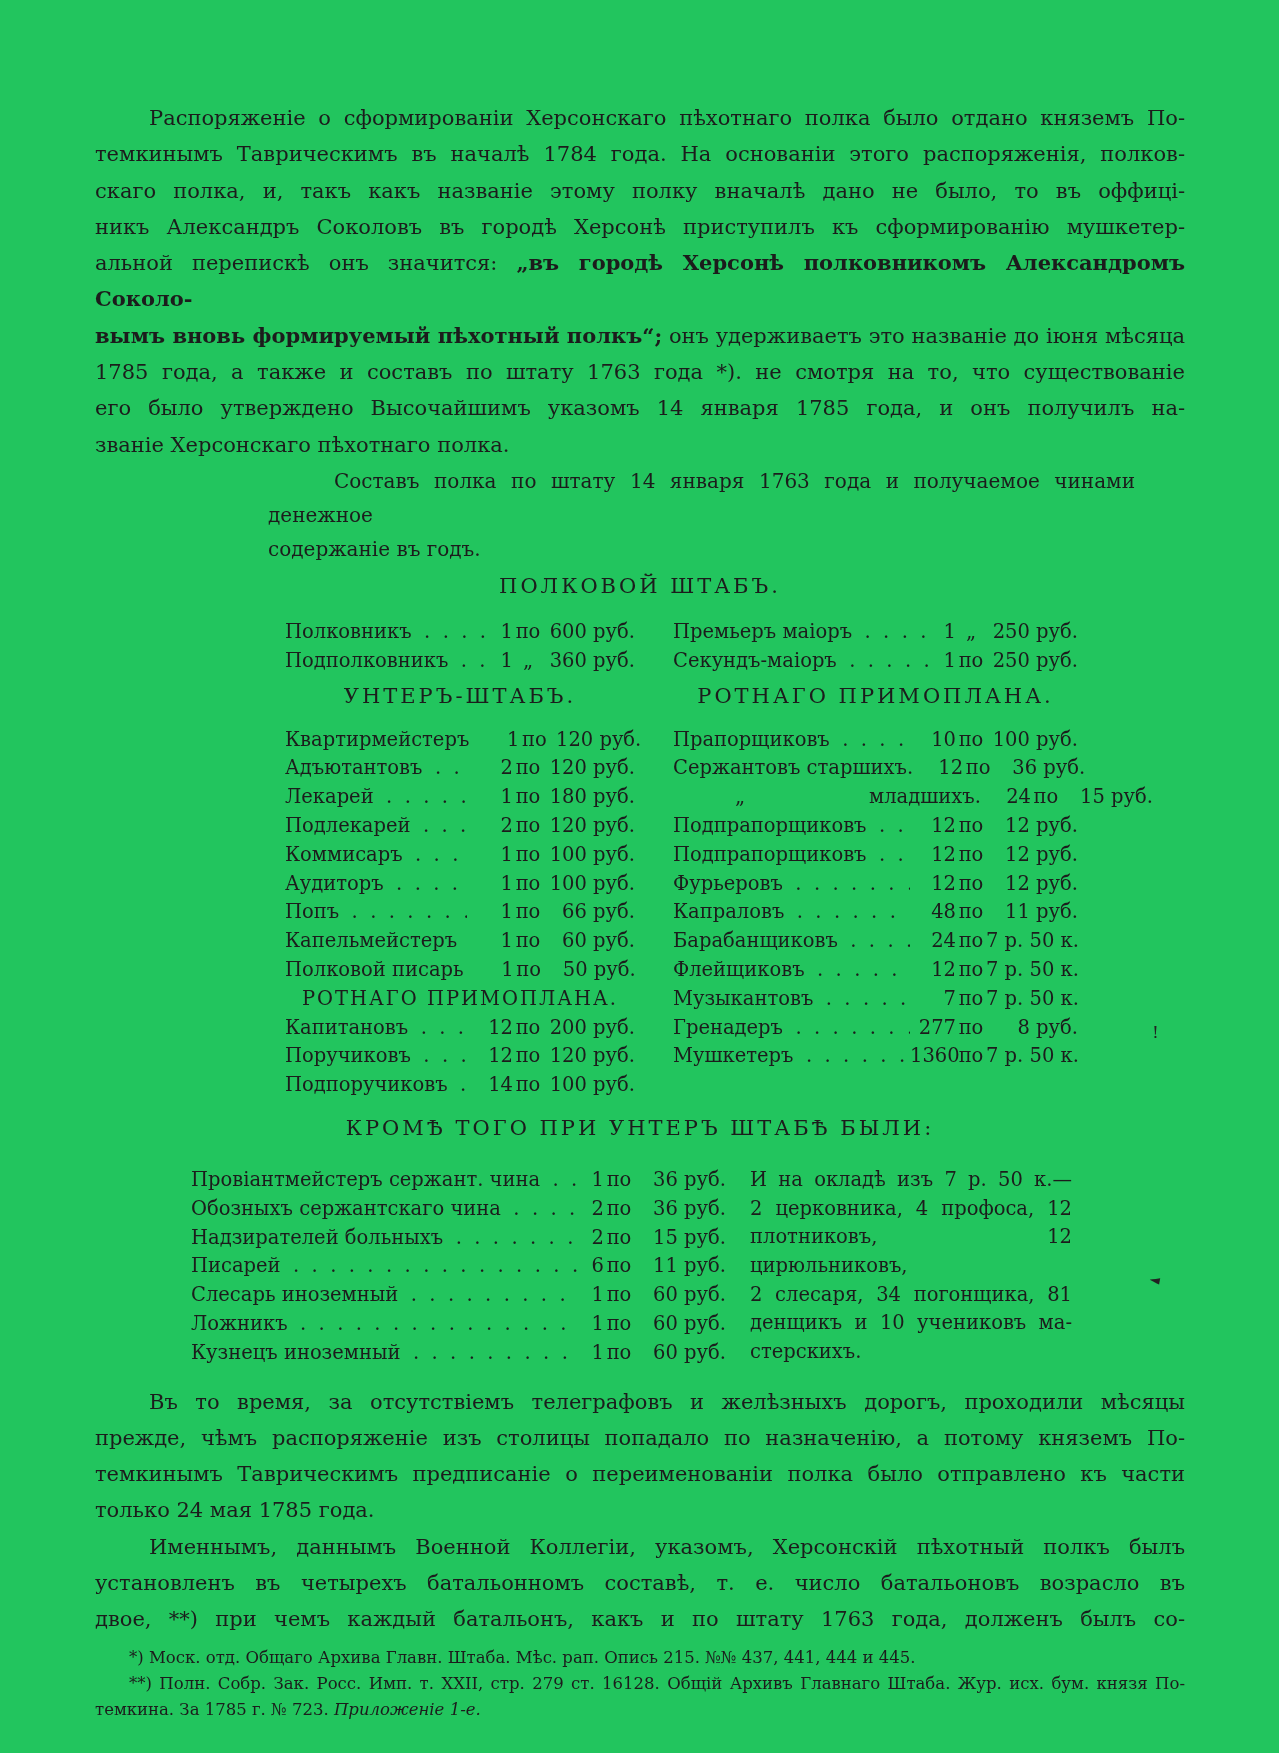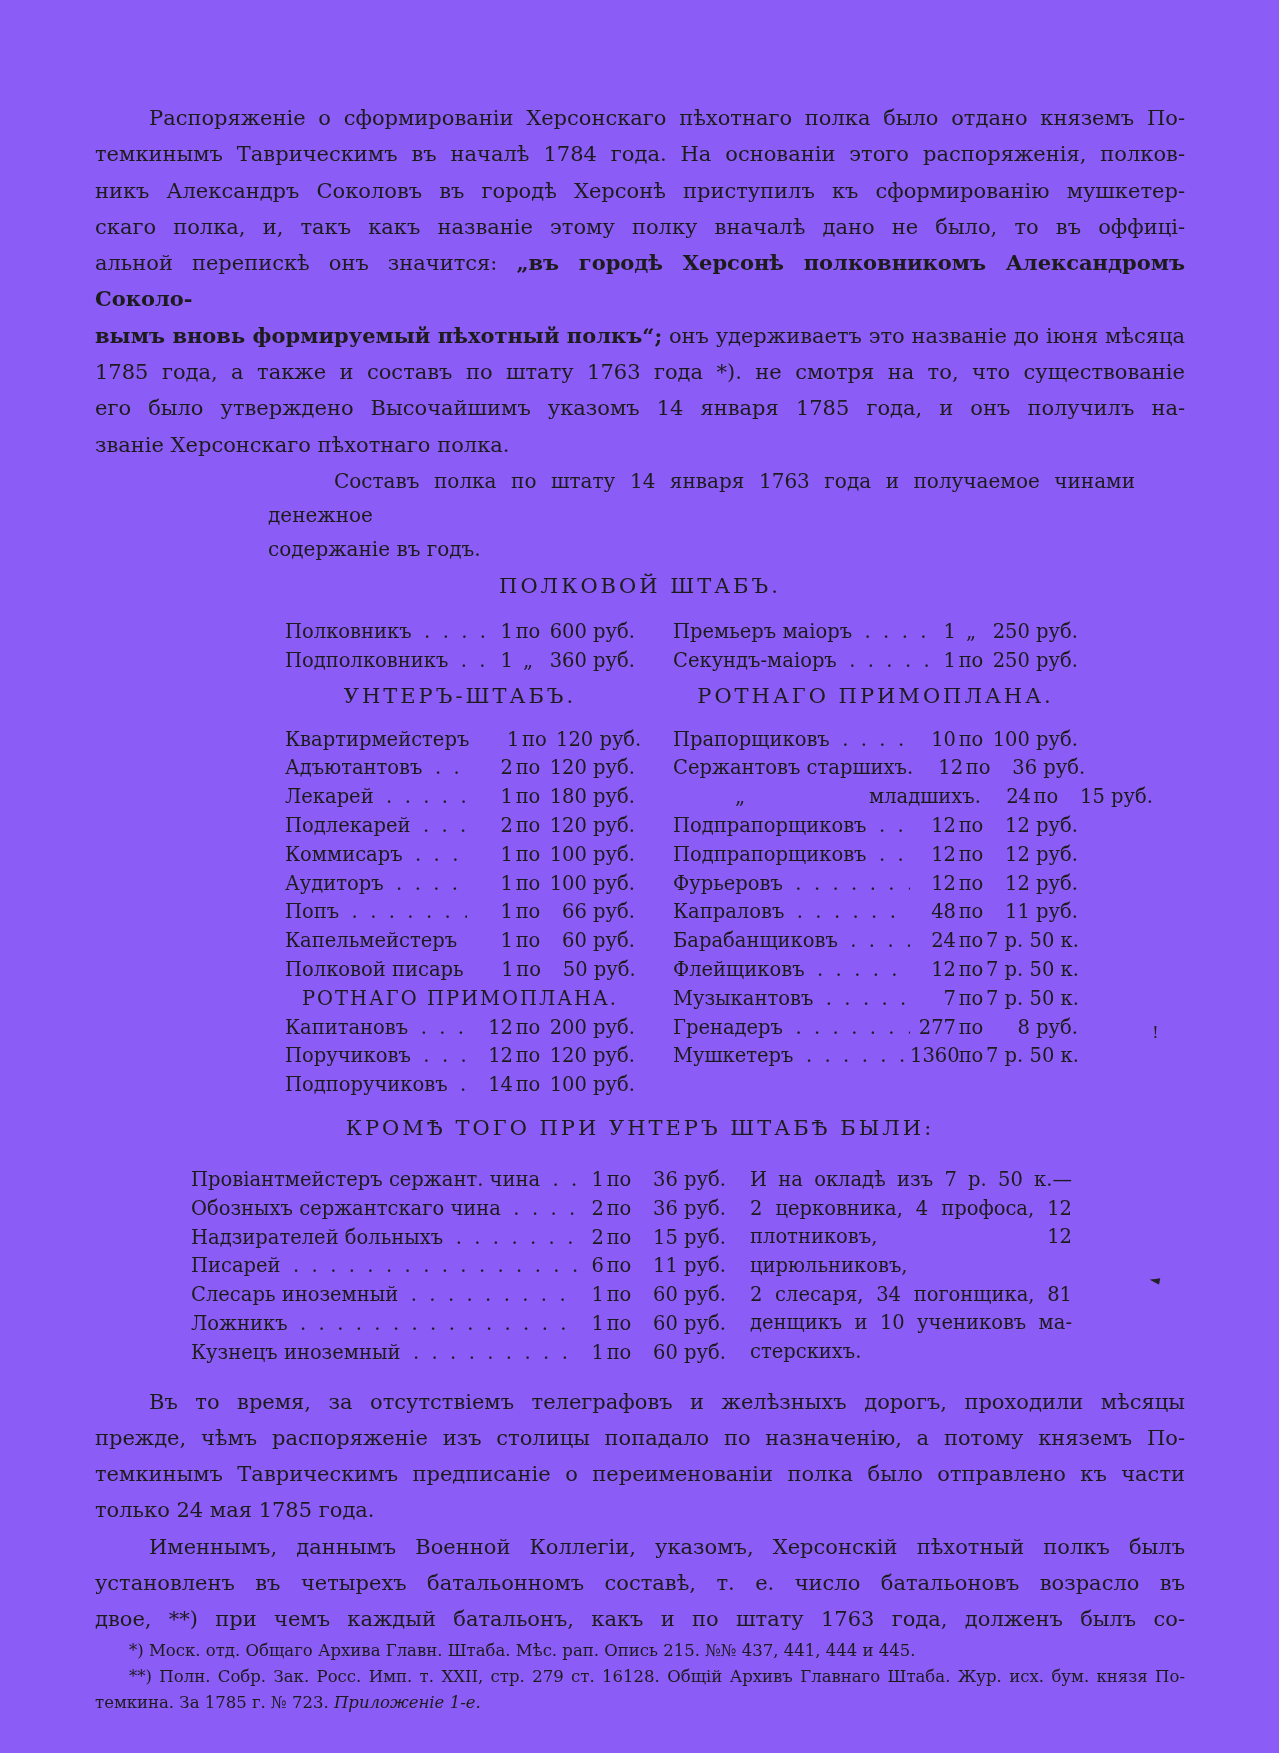--- a/index.html
+++ b/index.html
@@ -1,19 +1,19 @@
 <!DOCTYPE html>
 <html><head>
 <meta charset="utf-8">
 <style>
   html,body{margin:0;padding:0;background:#ffffff;}
   .page{
     position:relative;
     width:1279px;height:1753px;
-    background:#8b5cf6;
+    background:#22c55e;
     color:#1c1c1c;
     font-family:"DejaVu Serif","Liberation Serif",serif;
     overflow:hidden;
   }
   .content{padding:100px 94px 0 95px;}
 
   
   .body{font-size:21px;line-height:36.3px;}
   .line{text-align:justify;text-align-last:justify;}
   .line.ind{text-indent:54px;}
@@ -50,39 +50,39 @@
 
   
   .krome{display:flex;margin-top:24px;font-size:19.5px;}
   .krome-table{width:535px;margin-left:96px;}
   .krome-table .cnt{width:26px;}
   .krome-note{width:322px;margin-left:24px;line-height:28.7px;}
 
   .p2{margin-top:16px;}
   .p3{}
 
-  .footnotes{font-size:16.5px;line-height:26px;margin-top:0;}
+  .footnotes{font-size:16.5px;line-height:26px;margin-top:7px;}
   .footnotes .line.ind{text-indent:34px;}
 
   
   .artifact{position:absolute;color:#222;}
   .a1{left:1152px;top:1022px;font-size:17px;}
   .a2{left:1150px;top:1272px;font-size:13px;transform:rotate(10deg);}
 </style>
 </head>
 <body>
 
 <div class="page">
   <main class="content">
 
     <section class="body" id="intro">
         <div class="line ind"><span>Распоряженіе о сформированіи Херсонскаго пѣхотнаго полка было отдано княземъ По-</span></div>
         <div class="line"><span>темкинымъ Таврическимъ въ началѣ 1784 года. На основаніи этого распоряженія, полков-</span></div>
+        <div class="line"><span>скаго полка, и, такъ какъ названіе этому полку вначалѣ дано не было, то въ оффиці-</span></div>
         <div class="line"><span>никъ Александръ Соколовъ въ городѣ Херсонѣ приступилъ къ сформированію мушкетер-</span></div>
-        <div class="line"><span>скаго полка, и, такъ какъ названіе этому полку вначалѣ дано не было, то въ оффиці-</span></div>
         <div class="line"><span>альной перепискѣ онъ значится: </span><b>„въ городѣ Херсонѣ полковникомъ Александромъ Соколо-</b></div>
         <div class="line"><b>вымъ вновь формируемый пѣхотный полкъ“;</b><span> онъ удерживаетъ это названіе до іюня мѣсяца</span></div>
         <div class="line"><span>1785 года, а также и составъ по штату 1763 года *). не смотря на то, что существованіе</span></div>
         <div class="line"><span>его было утверждено Высочайшимъ указомъ 14 января 1785 года, и онъ получилъ на-</span></div>
         <div class="line last"><span>званіе Херсонскаго пѣхотнаго полка.</span></div>
       </section>
 
     <section class="staff-note" id="staffnote">
         <div class="line ind"><span>Составъ полка по штату 14 января 1763 года и получаемое чинами денежное</span></div>
         <div class="line last"><span>содержаніе въ годъ.</span></div>

